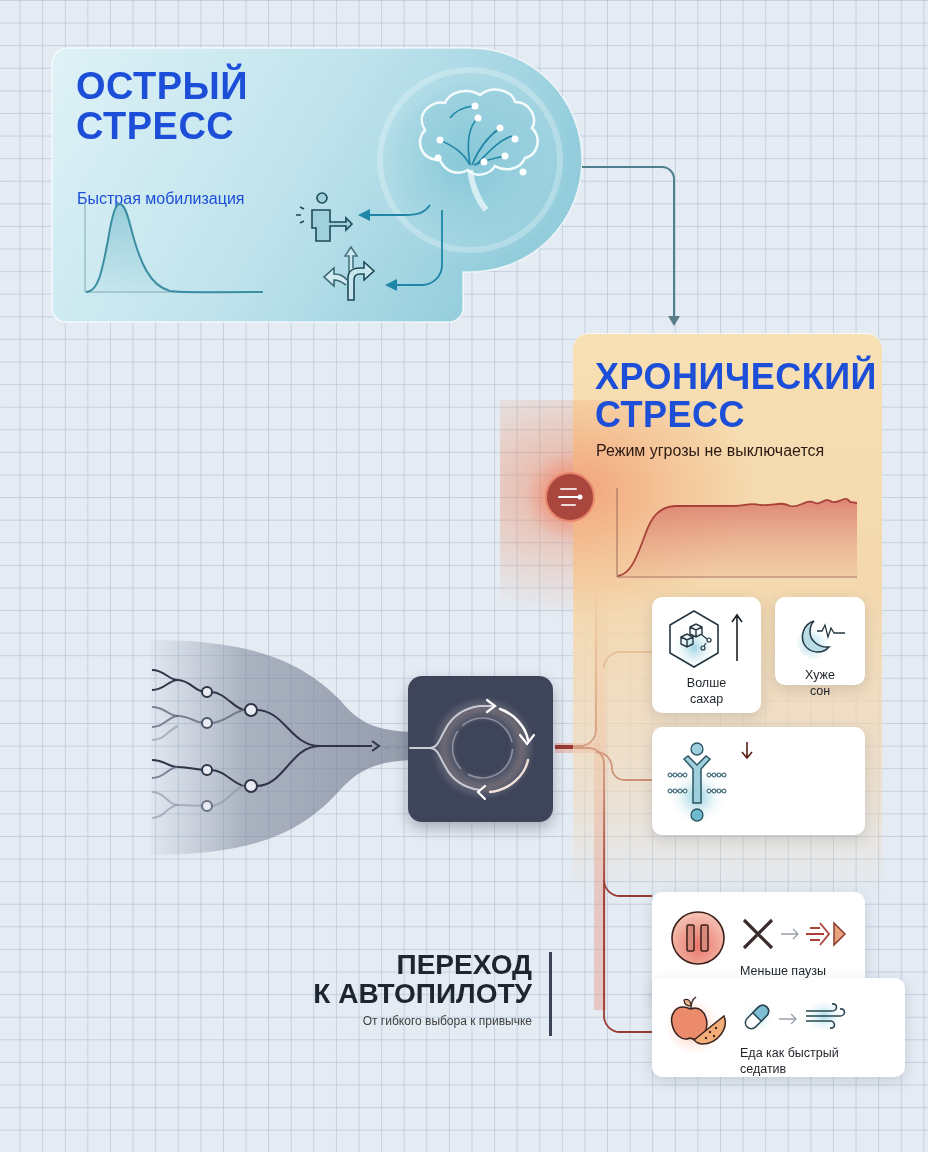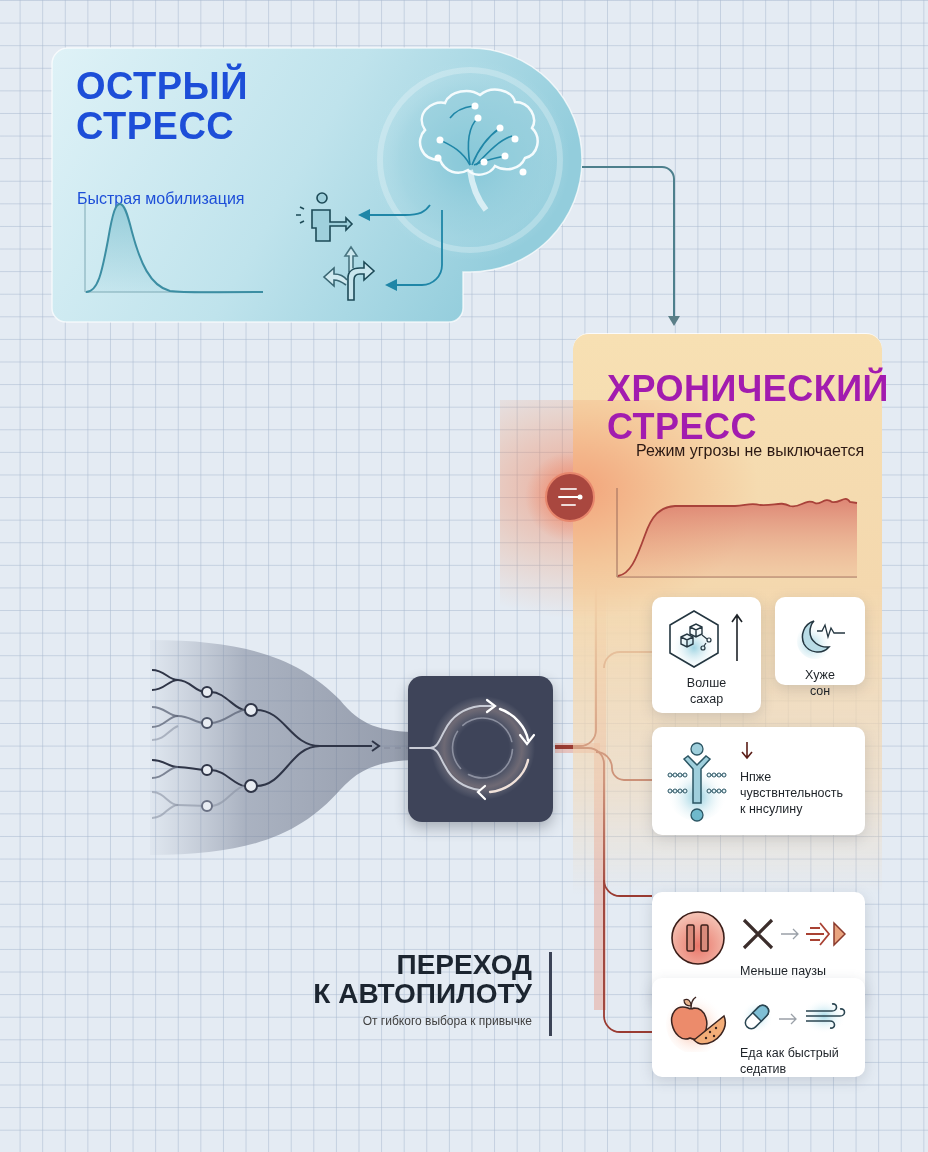--- a/index.html
+++ b/index.html
@@ -29,25 +29,25 @@
     left: 573px; top: 333px; width: 309px; height: 560px;
     border-radius: 16px 16px 0 0;
     background: linear-gradient(to bottom, #f7e0b3 0%, #f4d8ae 45%, rgba(244,214,176,0.55) 80%, rgba(235,225,215,0) 100%);
     border-top: 1px solid rgba(255,255,255,0.8);
   }
   .chronic-glow {
     left: 500px; top: 400px; width: 260px; height: 220px;
     background: radial-gradient(ellipse at 30% 40%, rgba(240,120,80,0.55) 0%, rgba(240,140,90,0.25) 40%, rgba(240,160,110,0) 70%);
   }
   .chronic-title {
-    left: 595px; top: 358px; margin: 12px;
+    left: 595px; top: 358px; margin: 0;
     font-weight: 700; font-size: 36px; line-height: 38px; letter-spacing: 0.5px;
-    color: #a21caf; white-space: pre-line;
-  }
-  .chronic-sub { left: 596px; top: 442px; font-size: 16px; color: #2c1a14; margin-left: 40px; }
+    color: #1d4ed8; white-space: pre-line;
+  }
+  .chronic-sub { left: 596px; top: 442px; font-size: 16px; color: #2c1a14; }
 
   
   .card {
     position: absolute; background: #ffffff; border-radius: 10px;
     box-shadow: 0 4px 14px rgba(60,70,90,0.18);
   }
   .card-text { position: absolute; font-size: 12.5px; line-height: 16px; color: #1e2328; white-space: pre-line; }
 
   
   .auto-title {
@@ -315,23 +315,20 @@
           <circle cx="60" cy="52" r="2"></circle>
         </g>
     </g>
     <path d="M20 20 L29 30 V64 H37 V30 L46 20 L42 17 L33 26 L24 17 Z" fill="#9fcfdc" stroke="#2b5563" stroke-width="1.5"></path>
     <circle cx="33" cy="10" r="6" fill="#9fcfdc" stroke="#2b5563" stroke-width="1.3"></circle>
     <circle cx="33" cy="76" r="6" fill="#6fb9cc" stroke="#2b5563" stroke-width="1.3"></circle>
   </svg>
   <svg class="abs" style="left:88px; top:13px;" width="14" height="20" viewBox="0 0 14 20">
     <path d="M7 2 V17 M2 12 L7 18 L12 12" fill="none" stroke="#5a1d17" stroke-width="1.6"></path>
   </svg>
-  <div class="card-text" style="left:88px; top:42px;">Нпже
-чувствнтельность
-к ннсулину</div>
 </div>
 
 <div class="card" style="left:652px; top:892px; width:213px; height:115px;">
   <svg class="abs" style="left:16px; top:16px;" width="60" height="60" viewBox="0 0 60 60">
     <defs>
         <radialGradient id="pg" cx="0.5" cy="0.65" r="0.6">
           <stop offset="0" stop-color="#e9776a"></stop>
           <stop offset="1" stop-color="#f4c0b2"></stop>
         </radialGradient>
       </defs>
@@ -346,21 +343,21 @@
     <path d="M1 6 H18 M13 1 L18 6 L13 11" fill="none" stroke="#9aa0a8" stroke-width="1.3"></path>
   </svg>
   <svg class="abs" style="left:152px; top:26px;" width="42" height="32" viewBox="0 0 42 32">
     <path d="M6 10 H16 M2 16 H20 M6 22 H16 M16 5 L25 16 L16 27" fill="none" stroke="#a94233" stroke-width="1.8"></path>
     <path d="M30 5 L41 16 L30 27 Z" fill="#e9a47f" stroke="#8a3a2c" stroke-width="1.5"></path>
   </svg>
   <div class="card-text" style="left:88px; top:71px;">Меньше паузы
 перед действием</div>
 </div>
 
-<div class="card" style="left:652px; top:978px; width:213px; height:99px;">
+<div class="card" style="left:652px; top:978px; width:213px; height:99px;padding-left:40px;">
   <svg class="abs" style="left:14px; top:10px;" width="64" height="64" viewBox="0 0 64 64">
     <defs>
         <radialGradient id="ag" cx="0.45" cy="0.55" r="0.55">
           <stop offset="0" stop-color="#f5a17d" stop-opacity="0.9"></stop>
           <stop offset="1" stop-color="#ffffff" stop-opacity="0"></stop>
         </radialGradient>
       </defs>
     <circle cx="30" cy="36" r="30" fill="url(#ag)"></circle>
     <path d="M22 20 C10 16 4 26 6 36 C8 46 16 54 24 50 C28 52 34 52 38 46 C44 36 40 20 28 20 C26 21 24 21 22 20 Z" fill="#ec8b6b" stroke="#3b2420" stroke-width="1.5"></path>
     <path d="M25 20 C25 14 27 11 30 9" fill="none" stroke="#3b2420" stroke-width="1.5"></path>

